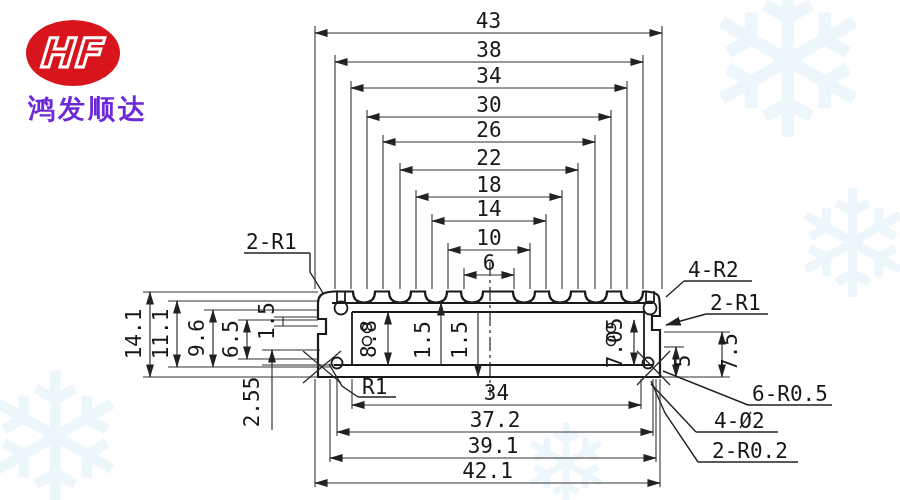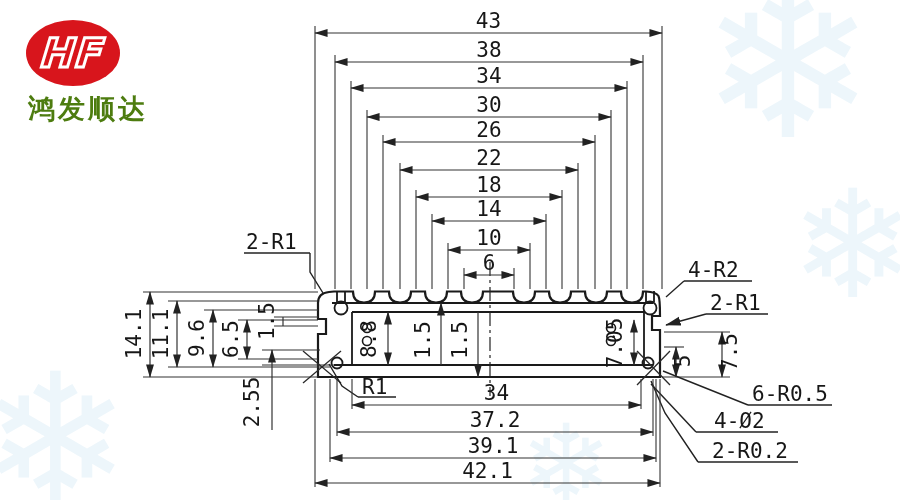--- a/index.html
+++ b/index.html
@@ -6,21 +6,21 @@
   body{width:900px;height:500px;font-family:"DejaVu Sans",sans-serif;}
   .stage{position:relative;width:900px;height:500px;background:#ffffff;overflow:hidden;}
   .wm{position:absolute;color:#edf6fb;user-select:none;line-height:1;z-index:0;}
   .drawing-svg{position:absolute;left:0;top:0;z-index:2;}
   .logo{position:absolute;left:26px;top:20px;z-index:3;}
   .logo-ellipse{width:94px;height:66px;background:#d8151c;border-radius:50%;
     display:flex;align-items:center;justify-content:center;}
   .logo-hf{font-weight:900;font-style:italic;font-size:40px;color:#d8151c;
     -webkit-text-stroke:3px #ffffff;letter-spacing:1px;transform:skewX(-6deg);
     font-family:"DejaVu Sans",sans-serif;}
-  .company{margin-top:5px;margin-left:2px;font-size:27px;color:#4d7c0f;
+  .company{margin-top:5px;margin-left:2px;font-size:27px;color:#6d28d9;
     letter-spacing:3px;font-weight:600;font-family:"DejaVu Sans",sans-serif;}
   text{fill:#171717;font-family:"DejaVu Sans Mono","Liberation Mono",monospace;}
   .dimtxt{font-size:21px;}
   .callout{font-size:21px;}
 </style>
 </head>
 <body>
 
 <div class="stage">
 

